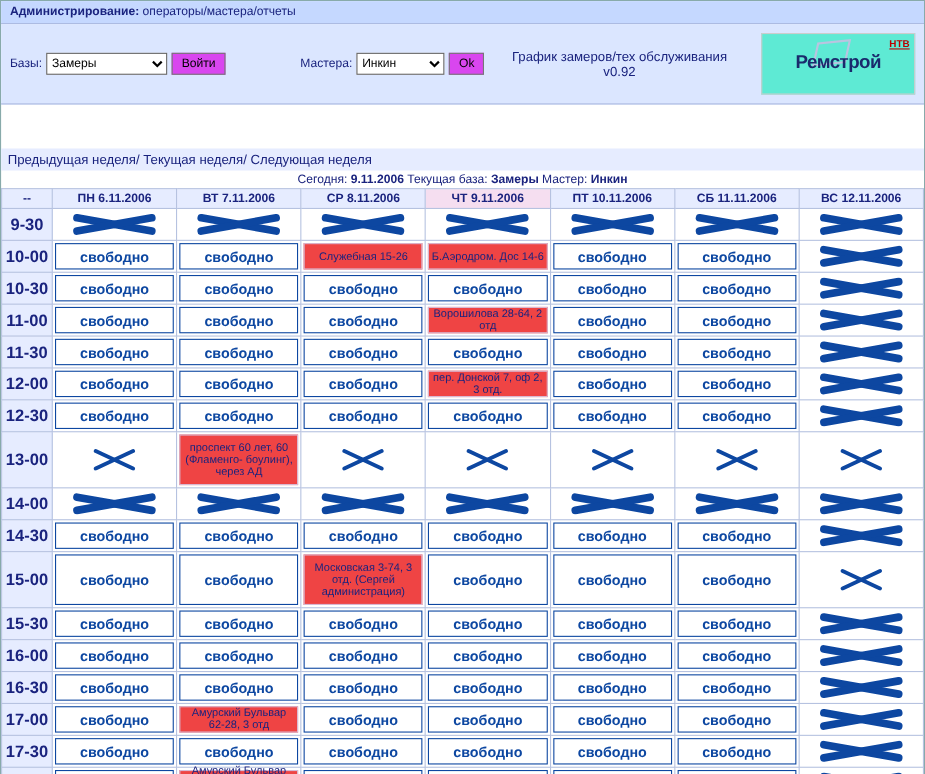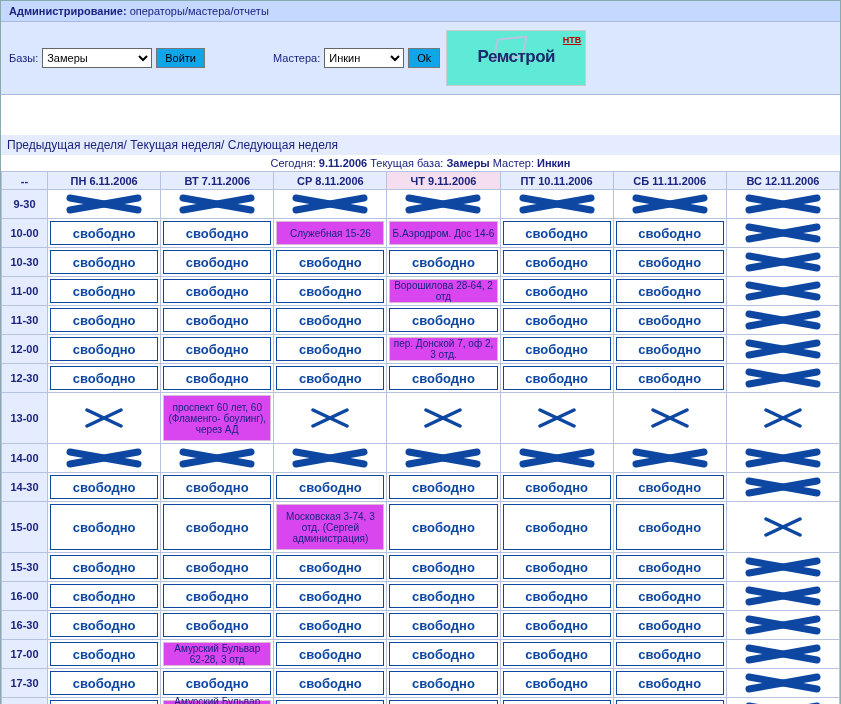--- a/index.html
+++ b/index.html
@@ -5,42 +5,42 @@
   * { box-sizing: border-box; }
   body { margin: 0; font-family: Verdana, Arial, sans-serif; font-size: 11px; background: #fff; color: #000; }
   .wrap { width: 841px; border: 1px solid #8aa; }
   .topbar { background: #c5d8ff; padding: 4px 8px; border-bottom: 1px solid #a9b8df; }
   .topbar .admin-label { color: #1a237e; font-weight: bold; }
   .topbar a { color: #1a237e; text-decoration: none; }
   .ctrlrow { background: #dbe6ff; display: flex; align-items: center; padding: 8px; border-bottom: 1px solid #a9b8df; }
   .ctrl-group { display: flex; align-items: center; gap: 4px; border-radius: 10px; }
   .ctrl-label { color: #1a237e; }
   .ctrlrow select { border: 1px solid #666; font-size: 11px; height: 20px; background:#fff;}
-  .btn { border: 1px solid #777; background: #0ea5e9; font-size: 11px; padding: 1px 8px; height: 20px; cursor: pointer; }
+  .btn { border: 1px solid #777; background: #d946ef; font-size: 11px; padding: 1px 8px; height: 20px; cursor: pointer; }
   .title-area { flex: 1; text-align: center; color: #1a237e; font-size: 12px; }
   .logo { width: 140px; height: 56px; background: #5eead4; border: 1px solid #ccc; margin-left: 6px; position: relative; overflow:hidden;}
   .logo-text { position:absolute; bottom:18px; left:0; right:0; text-align:center; font-weight:bold; color:#1a2a6c; font-size:17px; letter-spacing:-0.5px;}
   .logo-ntb { position:absolute; top:4px; right:4px; font-size:9px; font-weight:bold; color:#b00;}
   .logo-ntb .u { text-decoration:underline;}
   .logo-sq { position:absolute; top:6px; left:48px; width:30px; height:22px; border:2px solid #b9c4e0; transform: skewX(-18deg) rotate(-6deg);}
   .weeknav { background: #e6ecff; padding: 3px 6px; font-size: 12px; margin-top: 40px; }
   .weeknav a { color: #1a237e; text-decoration: none; }
   .subhead { text-align: center; padding: 2px 0; }
   .subhead .blue { color: #1a237e; }
   .subhead .bold { font-weight: bold; }
   table.sched { width: 100%; border-collapse: collapse; table-layout: fixed; }
   table.sched th, table.sched td { border: 1px solid #b6c2e0; text-align: center; vertical-align: middle; padding: 1px; }
   table.sched th { background: #e6ecff; color: #1a237e; font-weight: bold; font-size: 11px; height: 18px; }
   table.sched th.current-day { background: #f5def0; }
   col.timecol { width: 46px; }
   col.daycol { width: 113px; }
-  .timecell { background: #e6ecff; color:#1a237e; font-weight:bold; font-size:11px; height:26px;}
+  .timecell { background: #e6ecff; color:#1a237e; font-weight:bold; font-size:15px; height:26px;}
   .slot { height: 24px; display:flex; align-items:center; justify-content:center;}
   .slot.free { border: 1px solid #0d47a1; color: #0d47a1; font-weight: bold; font-size: 13px; background: #fff; margin:1px;}
-  .slot.appt { background: #d946ef; color:#1a237e; font-size:10px; line-height:1.1; padding:2px; margin:1px; border:1px solid #d8b8d2;}
+  .slot.appt { background: #ef4444; color:#1a237e; font-size:10px; line-height:1.1; padding:2px; margin:1px; border:1px solid #d8b8d2;}
   .slot.appt.tall, .slot.free.tall, .slot.blocked.tall { height: 46px; }
   .slot.blocked { position:relative; margin:1px;}
   .xicon { width: 80px; height: 20px; }
   .xicon line { stroke: #0d47a1; stroke-width: 7; stroke-linecap: round; }
   .dash-cell { background:#e6ecff; color:#1a237e; font-weight:bold;}
 </style>
 </head>
 <body>
 
 <div class="wrap">
@@ -56,20 +56,24 @@
         <option>Замеры</option>
       </select>
       <button class="btn">Войти</button>
     </div>
     <div class="ctrl-group" style="margin-left:50px;justify-content:flex-end;">
       <span class="ctrl-label">Мастера:</span>
       <select style="width:80px;">
         <option>Инкин</option>
       </select>
       <button class="btn">Ok</button>
+    </div>
+    <div class="title-area">
+      <div>График замеров/тех обслуживания</div>
+      <div>v0.92</div>
     </div>
     <div class="logo">
       <div class="logo-sq"></div>
       <div class="logo-ntb"><span class="u">НТВ</span></div>
       <div class="logo-text">Ремстрой</div>
     </div>
   </div>
 
   <div class="weeknav">
     <a href="#">Предыдущая неделя/ Текущая неделя/ Следующая неделя</a>

